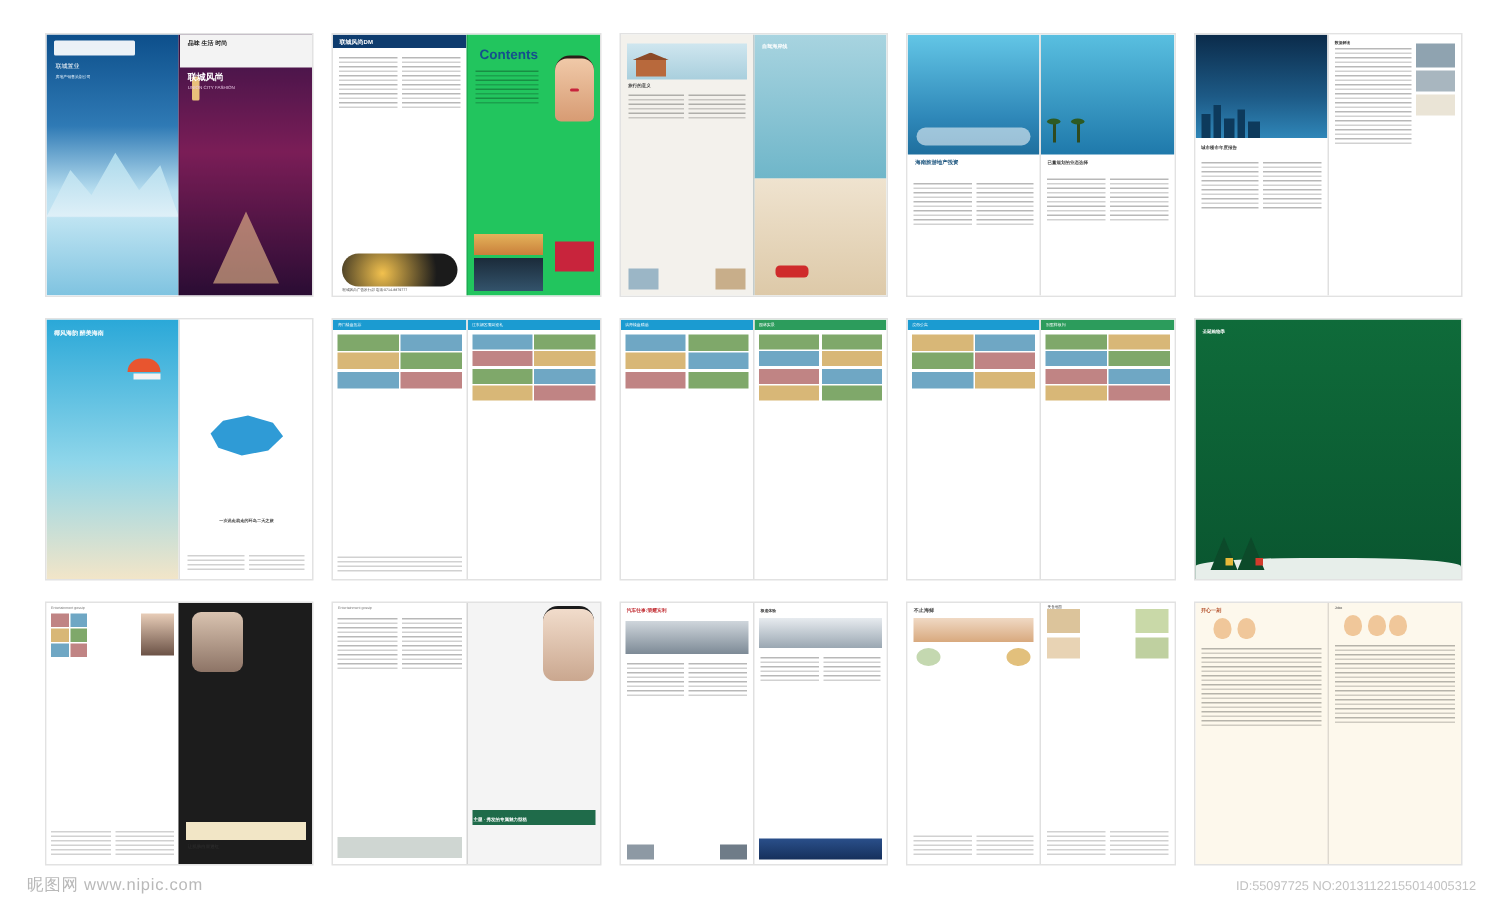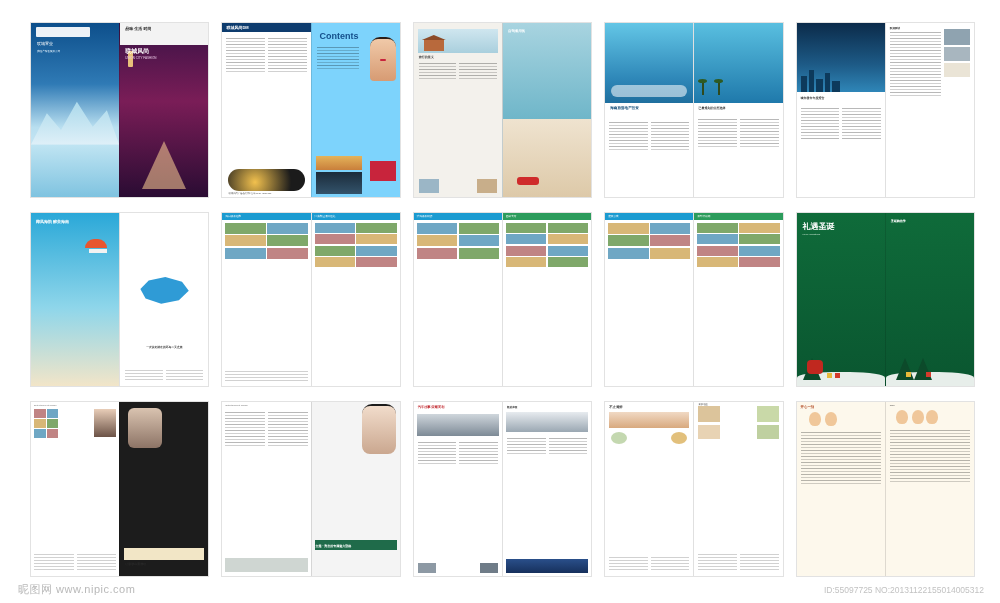--- a/index.html
+++ b/index.html
@@ -42,21 +42,21 @@
   .p1b .btxt{position:absolute;top:3px;left:5px;font-size:4px;color:#222;font-weight:bold;line-height:6px;}
   .p1b .tower{position:absolute;left:50%;transform:translateX(-50%);bottom:8px;width:0;height:0;
      border-left:22px solid transparent;border-right:22px solid transparent;border-bottom:48px solid rgba(255,210,150,.55);}
   .p1b .bottle{position:absolute;left:8px;top:28px;width:5px;height:16px;background:#e8c07a;border-radius:1px;}
   .p1b .title{position:absolute;left:5px;top:24px;color:#fff;font-size:6px;font-weight:bold;}
   .p1b .sub{position:absolute;left:5px;top:33px;color:#e9c7e5;font-size:3px;}
 
   .p2a{background:#fff;}
   .p2a .topbar{position:absolute;top:0;left:0;right:0;height:9px;background:#0e3c6e;}
   .p2a .tt{position:absolute;top:2px;left:4px;color:#fff;font-size:4px;font-weight:bold;}
-  .p2b{background:#7dd3fc;}
+  .p2b{background:#22c55e;}
   .p2b .ct{position:absolute;top:8px;left:8px;font-size:9px;color:#15508c;font-weight:bold;}
   .p2b .face{position:absolute;right:4px;top:16px;width:26px;height:42px;background:linear-gradient(#f0c9a8,#d79b73);border-radius:8px 8px 4px 4px;}
   .p2b .hair{position:absolute;right:4px;top:14px;width:26px;height:16px;background:#2a1d17;border-radius:10px 10px 2px 2px;}
   .p2b .lip{position:absolute;right:14px;top:36px;width:6px;height:2px;background:#c8243c;border-radius:2px;}
   .p2b .red{position:absolute;right:4px;bottom:16px;width:26px;height:20px;background:#c8243c;}
   .p2b .car{position:absolute;left:4px;bottom:3px;width:46px;height:22px;background:linear-gradient(#1b2b3a,#33536b);}
   .p2b .food{position:absolute;left:4px;bottom:27px;width:46px;height:14px;background:linear-gradient(#e4b35a,#c97f3b);}
 
   .p3a{background:#f3f1ec;}
   .p3a .sky{position:absolute;left:4px;top:6px;right:4px;height:24px;background:linear-gradient(#cfe6ef,#a9cfdd);}
@@ -520,29 +520,20 @@
           <div class="th r"></div>
           <div class="th b"></div>
           <div class="th y"></div>
           <div class="th r"></div>
         </div>
       </div>
     </div>
 
     <div class="spread">
       <div class="page p10">
-        <div class="xmas">礼遇圣诞</div>
-        <div class="cap" style="left:6px;top:20px;color:#cfe9d6;">Merry Christmas</div>
-        <div class="snow"></div>
-        <div class="tree" style="left:6px;"></div>
-        <div class="santa"></div>
-        <div class="gift" style="left:30px;bottom:8px;"></div>
-        <div class="gift" style="left:38px;bottom:8px;background:#d23b2c;"></div>
-      </div>
-      <div class="page p10">
         <div class="snow"></div>
         <div class="tree" style="left:10px;"></div>
         <div class="tree" style="left:28px;"></div>
         <div class="gift" style="left:20px;bottom:9px;"></div>
         <div class="gift" style="left:40px;bottom:9px;background:#d23b2c;"></div>
         <div class="cap" style="left:5px;top:6px;color:#fff;font-size:3px;font-weight:bold;">圣诞购物季</div>
       </div>
     </div>
 
     <div class="spread">

